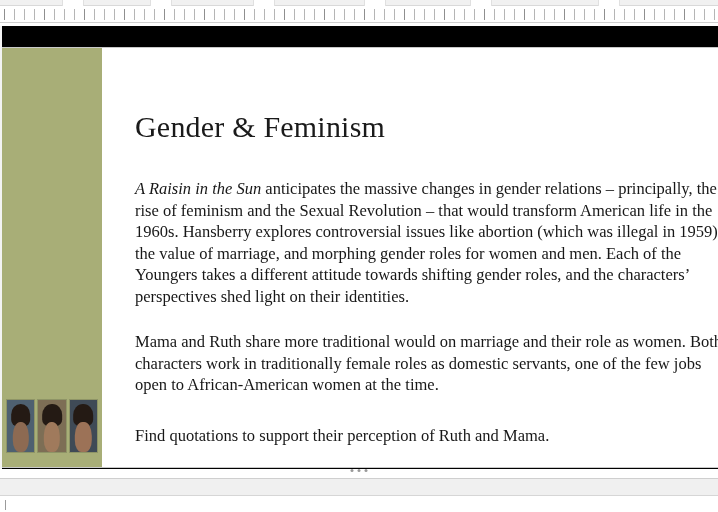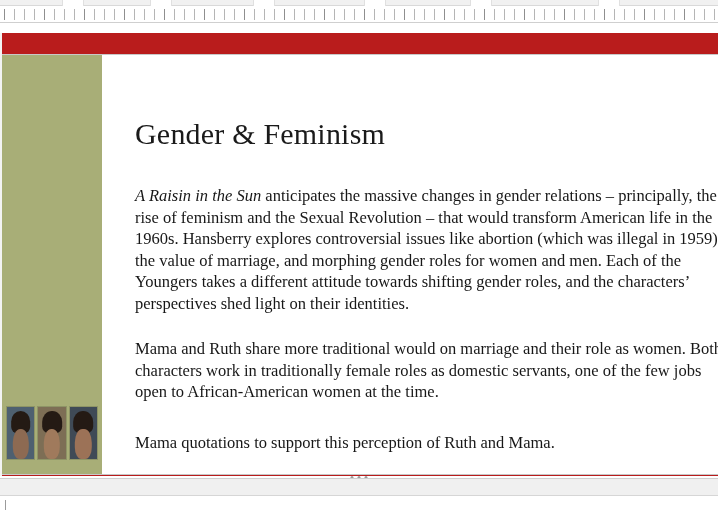--- a/index.html
+++ b/index.html
@@ -58,24 +58,24 @@
     top: 0;
     width: 1px;
     height: 11px;
     background: #b5b5b5;
   }
   .ruler .tick.major { background: #8f8f8f; height: 11px; }
 
   
   .canvas-area {
     position: absolute;
-    left: 0; top: 33px;
+    left: 0; top: 26px;
     width: 718px;
     height: 455px;
-    background: #b91c1c;
+    background: #000000;
   }
 
   .gutter-left {
     position: absolute;
     left: 0; top: 0;
     width: 2px; height: 455px;
     background: #f3f3f3;
   }
 
   
@@ -350,21 +350,21 @@
 
         <div class="para para-1">
           <em>A Raisin in the Sun</em><span> anticipates the massive changes in gender relations – principally, the rise of feminism and the Sexual Revolution – that would transform American life in the 1960s. Hansberry explores controversial issues like abortion (which was illegal in 1959), the value of marriage, and morphing gender roles for women and men. Each of the Youngers takes a different attitude towards shifting gender roles, and the characters’ perspectives shed light on their identities.</span>
         </div>
 
         <div class="para para-2">
           <span>Mama and Ruth share more traditional would on marriage and their role as women. Both characters work in traditionally female roles as domestic servants, one of the few jobs open to African-American women at the time.</span>
         </div>
 
         <div class="para para-3">
-          <span>Mama quotations to support this perception of Ruth and Mama.</span>
+          <span>Find quotations to support their perception of Ruth and Mama.</span>
         </div>
       </div>
 
     </div>
 
     <div class="below-slide"></div>
     <div class="dots">
       <div class="dot"></div>
       <div class="dot"></div>
       <div class="dot"></div>

